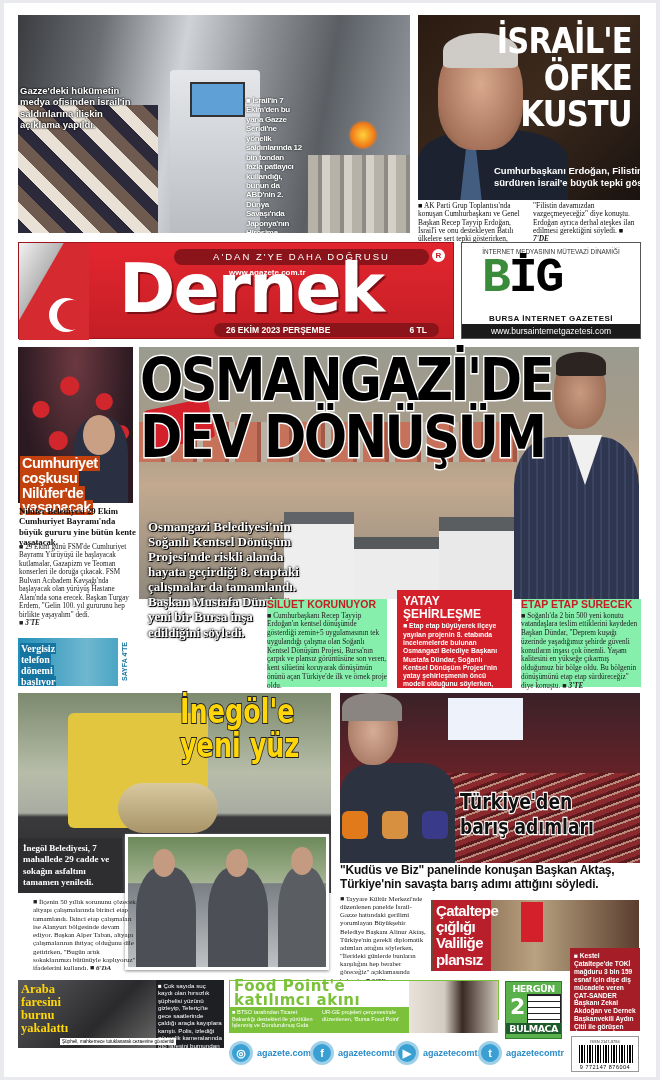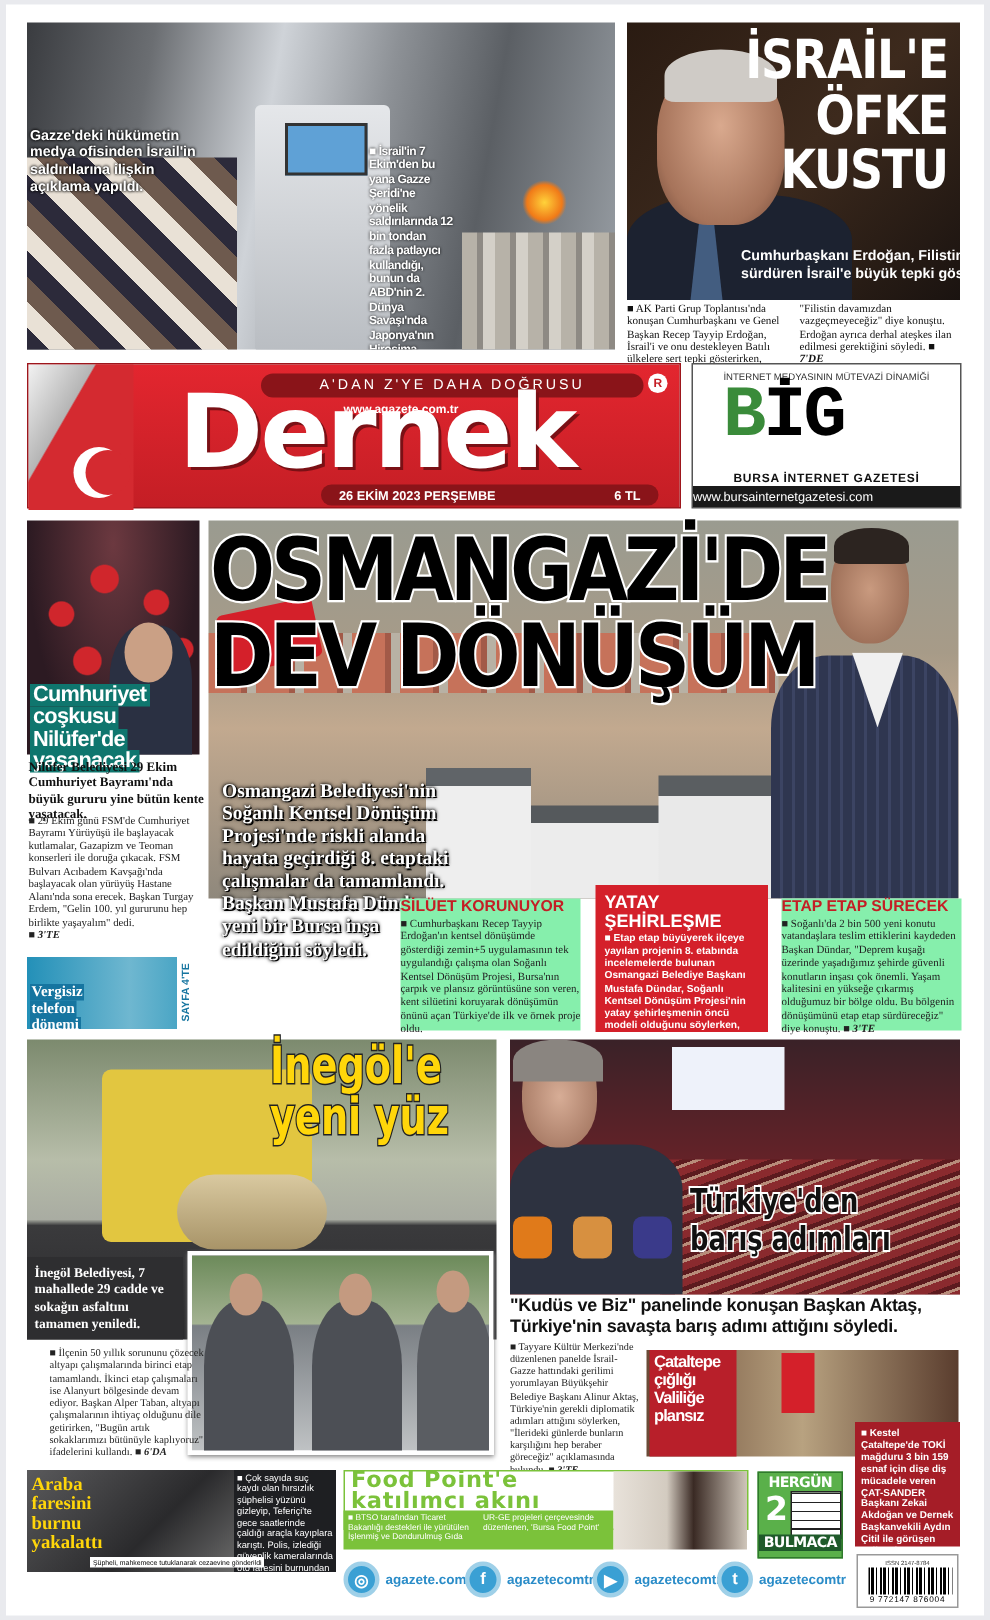--- a/index.html
+++ b/index.html
@@ -37,32 +37,32 @@
 #mast .url{position:absolute;left:210px;top:25px;color:#fff;font-size:8px;font-weight:bold}
 #mast .logo{position:absolute;left:100px;top:12px;font-size:68px;font-weight:bold;color:#fff;font-family:"DejaVu Sans",sans-serif;letter-spacing:-2px;text-shadow:2px 2px 0 #7a1015;line-height:1}
 #mast .dbar{position:absolute;left:195px;top:80px;width:225px;height:14px;background:#8a1419;border-radius:7px;color:#fff;font-size:8.5px;font-weight:bold;line-height:14px}
 #mast .dbar .d{position:absolute;left:12px}
 #mast .dbar .p{position:absolute;right:12px}
 #big{left:461px;top:242px;width:180px;height:97px;border:1px solid #555;background:#fff}
 #big .top{position:absolute;top:5px;width:100%;text-align:center;font-size:6.4px;color:#333}
 #big .b{position:absolute;left:20px;top:11px;font-size:48px;font-weight:bold;font-family:Liberation Mono, monospace;line-height:1;letter-spacing:-2px}
 #big .b .g{color:#3a8b3a}
 #big .name{position:absolute;top:71px;width:100%;text-align:center;font-size:8px;font-weight:bold;color:#111;letter-spacing:.5px}
-#big .url{position:absolute;bottom:0;left:0;width:100%;height:14px;background:#1a1a1a;color:#fff;font-size:8.5px;text-align:left;line-height:14px}
+#big .url{position:absolute;bottom:0;left:0;width:100%;height:14px;background:#1a1a1a;color:#fff;font-size:8.5px;text-align:center;line-height:14px}
 
 #nil{left:18px;top:347px;width:115px;height:156px;background:radial-gradient(ellipse at 50% 10%,#6c3940,#2c1a22 70%)}
 #nil .flags{position:absolute;inset:0;background:radial-gradient(circle at 20% 40%,#d0262c 0 8px,transparent 9px),radial-gradient(circle at 45% 25%,#d0262c 0 9px,transparent 10px),radial-gradient(circle at 75% 35%,#d0262c 0 8px,transparent 9px),radial-gradient(circle at 35% 60%,#d0262c 0 9px,transparent 10px),radial-gradient(circle at 90% 55%,#d0262c 0 7px,transparent 8px)}
 #nil .man{position:absolute;left:55px;top:70px;width:55px;height:90px;background:#2a3042;border-radius:40% 40% 0 0}
 #nil .face{position:absolute;left:65px;top:68px;width:32px;height:40px;border-radius:50%;background:#caa085}
 .nil-title{position:absolute;left:20px;top:456px;font-size:14.5px;font-weight:bold;color:#fff;line-height:1.02;font-family:"Liberation Sans",sans-serif;letter-spacing:-.5px}
-.nil-title span{background:#0f766e;padding:0 2px;display:inline-block}
+.nil-title span{background:#c2410c;padding:0 2px;display:inline-block}
 .nil-sub{position:absolute;left:19px;top:506px;width:120px;font-family:"Liberation Serif",serif;font-weight:bold;font-size:8.7px;line-height:1.18;color:#111}
 .nil-body{position:absolute;left:19px;top:543px;width:118px;font-family:"Liberation Serif",serif;font-size:7.2px;line-height:1.18;color:#222}
 #vergi{left:18px;top:638px;width:114px;height:48px;background:linear-gradient(90deg,#2390b8,#6fb7d0 60%,#3a9ec0)}
-#vergi .t{position:absolute;left:2px;top:18px;color:#fff;font-family:"Liberation Serif",serif;font-weight:bold;font-size:10px;line-height:1.1}
+#vergi .t{position:absolute;left:2px;top:5px;color:#fff;font-family:"Liberation Serif",serif;font-weight:bold;font-size:10px;line-height:1.1}
 #vergi .t span{background:#1675a0;display:inline-block;padding:0 1px}
 #vergi .side{position:absolute;right:0;top:0;width:14px;height:48px;background:#fff;color:#1675a0;font-size:7px;font-weight:bold;writing-mode:vertical-rl;transform:rotate(180deg);text-align:center;line-height:14px}
 
 #osm{left:139px;top:347px;width:500px;height:252px;background:linear-gradient(180deg,#9a9b90 0%,#a79b88 35%,#c2a98f 55%,#8f887c 100%)}
 #osm .roofs{position:absolute;left:0;top:75px;width:380px;height:40px;background:repeating-linear-gradient(90deg,#c6725a 0 22px,#a25a48 22px 26px,#b8b1a4 26px 32px)}
 #osm .bld1{position:absolute;left:145px;top:165px;width:70px;height:87px;background:linear-gradient(#606468 0 12px,#eeeeee 12px)}
 #osm .bld2{position:absolute;left:215px;top:190px;width:90px;height:62px;background:linear-gradient(#55595c 0 12px,#ececec 12px)}
 #osm .bld3{position:absolute;left:300px;top:170px;width:80px;height:82px;background:linear-gradient(#5a5e61 0 14px,#e9e9e9 14px)}
 #osm .flag{position:absolute;left:8px;top:57px;width:65px;height:40px;background:#d4202a;transform:rotate(-12deg);border-radius:4px}
 #osm .man{position:absolute;left:375px;top:0;width:125px;height:252px}
@@ -99,21 +99,21 @@
 #kud .man{position:absolute;left:0;top:0;width:115px;height:170px}
 #kud .man .face{position:absolute;left:8px;top:4px;width:50px;height:68px;border-radius:45%;background:radial-gradient(#d7ad96,#9a6c57)}
 #kud .man .hair{position:absolute;left:2px;top:0;width:60px;height:28px;border-radius:50% 50% 0 0;background:#8a8580}
 #kud .man .suit{position:absolute;left:0;top:70px;width:115px;height:100px;background:#2d3240;border-radius:30% 30% 0 0}
 #kud .mic{position:absolute;top:118px;width:26px;height:28px;border-radius:6px}
 .kud-title{position:absolute;left:460px;top:790px;font-size:22px;font-weight:900;font-family:"DejaVu Sans",sans-serif;color:#111;line-height:1.12;-webkit-text-stroke:2.5px #fff;paint-order:stroke fill;transform:scaleX(.78);transform-origin:left top;text-align:left}
 .kud-sub{position:absolute;left:340px;top:864px;width:310px;font-size:12px;font-weight:bold;color:#111;line-height:1.15;letter-spacing:-.2px}
 .kud-body{position:absolute;left:340px;top:895px;width:88px;font-family:"Liberation Serif",serif;font-size:6.8px;line-height:1.2;color:#222}
 #cat{left:431px;top:900px;width:208px;height:71px;background:linear-gradient(90deg,#6a4a36,#b8a280 50%,#5a3d2e)}
 #cat .flag{position:absolute;left:90px;top:2px;width:22px;height:40px;background:#d4202a}
-.cat-title{position:absolute;left:433px;top:900px;width:58px;height:71px;background:#b81f2a;color:#fff;font-size:11px;font-weight:bold;line-height:1.08;padding:3px;letter-spacing:-.6px}
+.cat-title{position:absolute;left:433px;top:900px;width:58px;height:71px;background:#b81f2a;color:#fff;font-size:15px;font-weight:bold;line-height:1.08;padding:3px;letter-spacing:-.6px}
 #cat-box{left:570px;top:948px;width:70px;height:83px;background:#a51d27;color:#fff;font-size:6.6px;line-height:1.2;padding:4px;font-weight:bold}
 
 #araba{left:18px;top:980px;width:206px;height:68px;background:#1e1f22}
 #araba .cam{position:absolute;left:0;top:0;width:138px;height:68px;background:linear-gradient(135deg,#5a5a5c,#2a2a2c 60%,#6a6a6a)}
 #araba .title{position:absolute;left:3px;top:3px;color:#ffd60a;font-family:"Liberation Serif",serif;font-weight:bold;font-size:12.5px;line-height:1.05}
 #araba .cap{position:absolute;left:42px;top:58px;background:#fff;color:#000;font-size:4.6px;padding:1px 2px}
 #araba .txt{position:absolute;left:140px;top:2px;width:64px;color:#fff;font-size:6.2px;line-height:1.2}
 #food{left:229px;top:980px;width:270px;height:40px;border:1px solid #7bc23a;background:#fff}
 #food .title{position:absolute;left:4px;top:-2px;color:#7bc23a;font-size:15px;font-weight:900;font-family:"DejaVu Sans",sans-serif;line-height:.95;letter-spacing:.5px}
 #food-txt{left:229px;top:1007px;width:180px;height:26px;background:#7bc23a;color:#fff;font-size:5.6px;line-height:1.2;padding:2px 3px;column-count:2;column-gap:6px}

